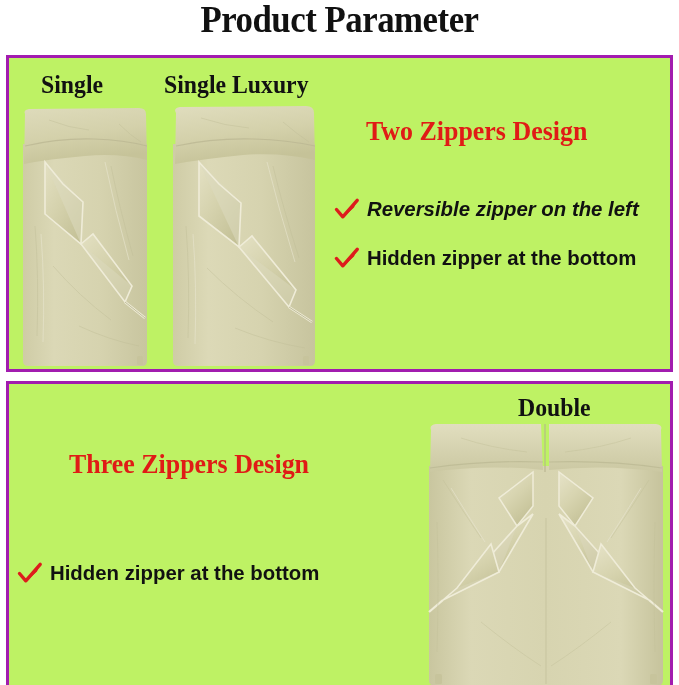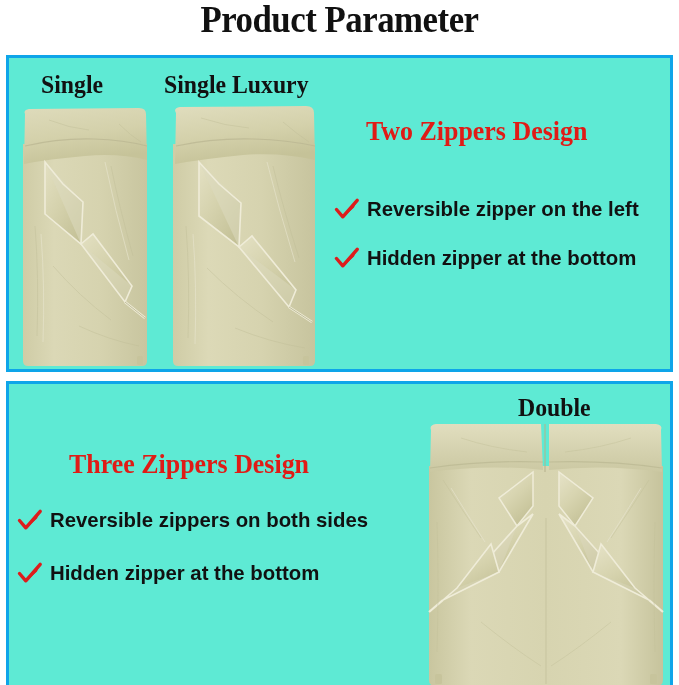--- a/index.html
+++ b/index.html
@@ -21,22 +21,22 @@
     font-size:37px;
     letter-spacing:-0.5px;
     color:#111111;
     transform:scaleX(0.94);
     white-space:nowrap;
   }
 
   
   .panel{
     position:absolute;
-    border:3px solid #0ea5e9;
-    background:#5eead4;
+    border:3px solid #a21caf;
+    background:#bef264;
     box-sizing:border-box;
     overflow:hidden;
   }
   #panel-top{left:6px;top:55px;width:667px;height:317px;}
   #panel-bottom{left:6px;top:381px;width:667px;height:375px;}
 
   
   .prod-label{
     position:absolute;
     font-family:"Liberation Serif", serif;
@@ -189,21 +189,21 @@
         <path d="M24,130 Q28,182 26,240"></path>
       </g>
       <rect x="134" y="252" width="6" height="9" rx="1.6" fill="#c7c49c"></rect>
     </svg>
 
     <div class="prod-label" style="left:32px;top:13px;">Single</div>
     <div class="prod-label" style="left:155px;top:13px;">Single Luxury</div>
 
     <div class="red-heading" style="left:357px;top:58px;">Two Zippers Design</div>
 
-    <div class="bullet" style="left:325px;top:139px;">
+    <div class="bullet" style="left:325px;top:139px;font-style:italic;">
       <svg class="check" viewBox="0 0 26 22">
         <path d="M2.5,11.5 L8.5,18.5 L23,2.5 L20,9.5 L9,19.5 Z" fill="#dd1c1c"></path>
         <path d="M2.5,11.5 L8.8,18.8 L23.2,2.4" fill="none" stroke="#dd1c1c" stroke-width="3.4" stroke-linecap="round" stroke-linejoin="round"></path>
       </svg>
       <span class="btext">Reversible zipper on the left</span>
     </div>
 
     <div class="bullet" style="left:325px;top:188px;">
       <svg class="check" viewBox="0 0 26 22">
         <path d="M2.5,11.5 L8.5,18.5 L23,2.5 L20,9.5 L9,19.5 Z" fill="#dd1c1c"></path>
@@ -281,27 +281,20 @@
         <path d="M220,66 Q204,92 186,120"></path>
       </g>
       <rect x="14" y="252" width="7" height="10" rx="1.6" fill="#c7c49c"></rect>
       <rect x="229" y="252" width="7" height="10" rx="1.6" fill="#c7c49c"></rect>
     </svg>
 
     <div class="prod-label" style="left:509px;top:10px;">Double</div>
 
     <div class="red-heading" style="left:60px;top:65px;">Three Zippers Design</div>
 
-    <div class="bullet" style="left:8px;top:124px;">
-      <svg class="check" viewBox="0 0 26 22">
-        <path d="M2.5,11.5 L8.5,18.5 L23,2.5 L20,9.5 L9,19.5 Z" fill="#dd1c1c"></path>
-        <path d="M2.5,11.5 L8.8,18.8 L23.2,2.4" fill="none" stroke="#dd1c1c" stroke-width="3.4" stroke-linecap="round" stroke-linejoin="round"></path>
-      </svg>
-      <span class="btext">Reversible zippers on both sides</span>
-    </div>
 
     <div class="bullet" style="left:8px;top:177px;">
       <svg class="check" viewBox="0 0 26 22">
         <path d="M2.5,11.5 L8.5,18.5 L23,2.5 L20,9.5 L9,19.5 Z" fill="#dd1c1c"></path>
         <path d="M2.5,11.5 L8.8,18.8 L23.2,2.4" fill="none" stroke="#dd1c1c" stroke-width="3.4" stroke-linecap="round" stroke-linejoin="round"></path>
       </svg>
       <span class="btext">Hidden zipper at the bottom</span>
     </div>
   </div>
 

